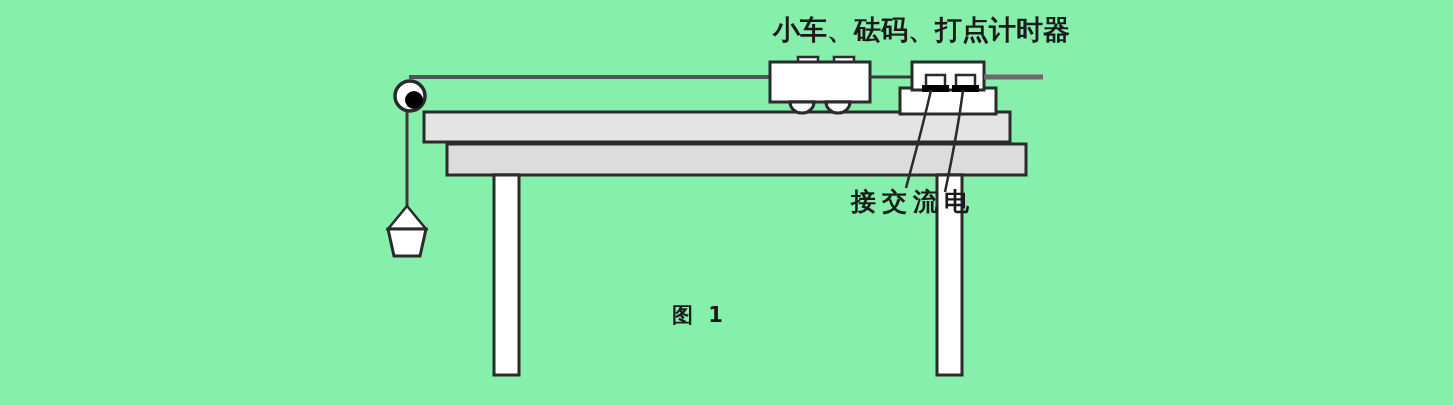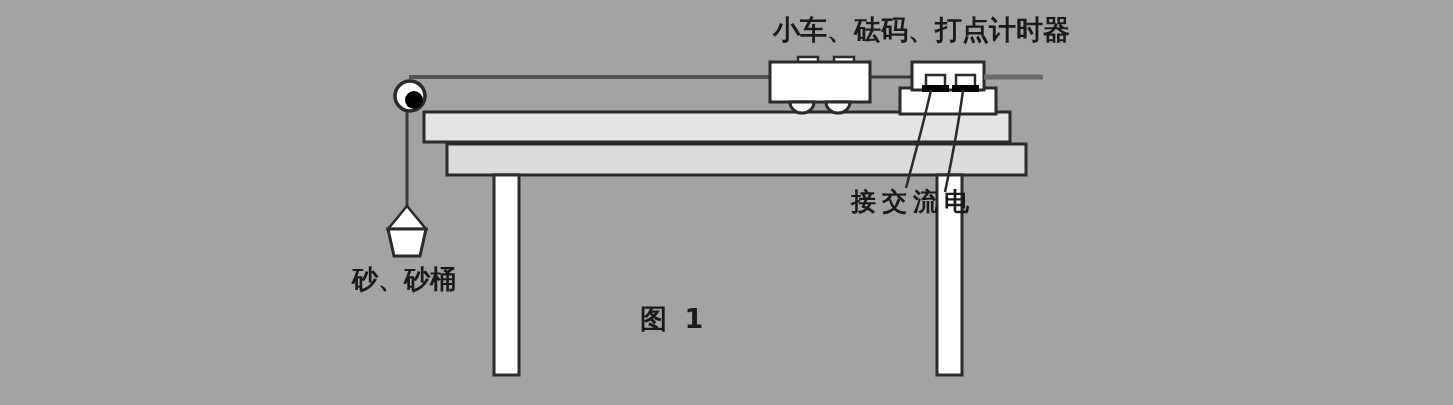--- a/index.html
+++ b/index.html
@@ -10,21 +10,21 @@
   body {
     width: 1453px;
     height: 405px;
     font-family: "DejaVu Sans", "Liberation Sans", sans-serif;
     overflow: hidden;
   }
   #figure-root {
     position: relative;
     width: 1453px;
     height: 405px;
-    background: #a3a3a3;
+    background: #86efac;
   }
   #apparatus-svg {
     position: absolute;
     left: 0;
     top: 0;
     width: 1453px;
     height: 405px;
     display: block;
   }
   .label-text {
@@ -47,23 +47,23 @@
     letter-spacing: 6px;
     margin-left: 13px;
   }
   #label-sand-bucket {
     left: 352px;
     top: 266px;
     font-size: 26px;
     letter-spacing: 0px;
   }
   #label-figure-caption {
-    left: 640px;
+    left: 672px;
     top: 305px;
-    font-size: 27px;
+    font-size: 21px;
     letter-spacing: 4px;
   }
 </style>
 </head>
 <body>
 
 <div id="figure-root">
 
   <svg id="apparatus-svg" viewBox="0 0 1453 405">
 
@@ -131,17 +131,16 @@
 
       <path d="M 388 229 L 426 229 L 420 256 L 394 256 Z" fill="#ffffff" stroke="#2b2b2b" stroke-width="3"></path>
     </g>
 
   </svg>
 
   <div class="label-text" id="label-cart-assembly">小车、砝码、打点计时器</div>
 
   <div class="label-text" id="label-ac-power">接交流电</div>
 
-  <div class="label-text" id="label-sand-bucket">砂、砂桶</div>
 
   <div class="label-text" id="label-figure-caption">图 1</div>
 
 </div>
 
 </body></html>

